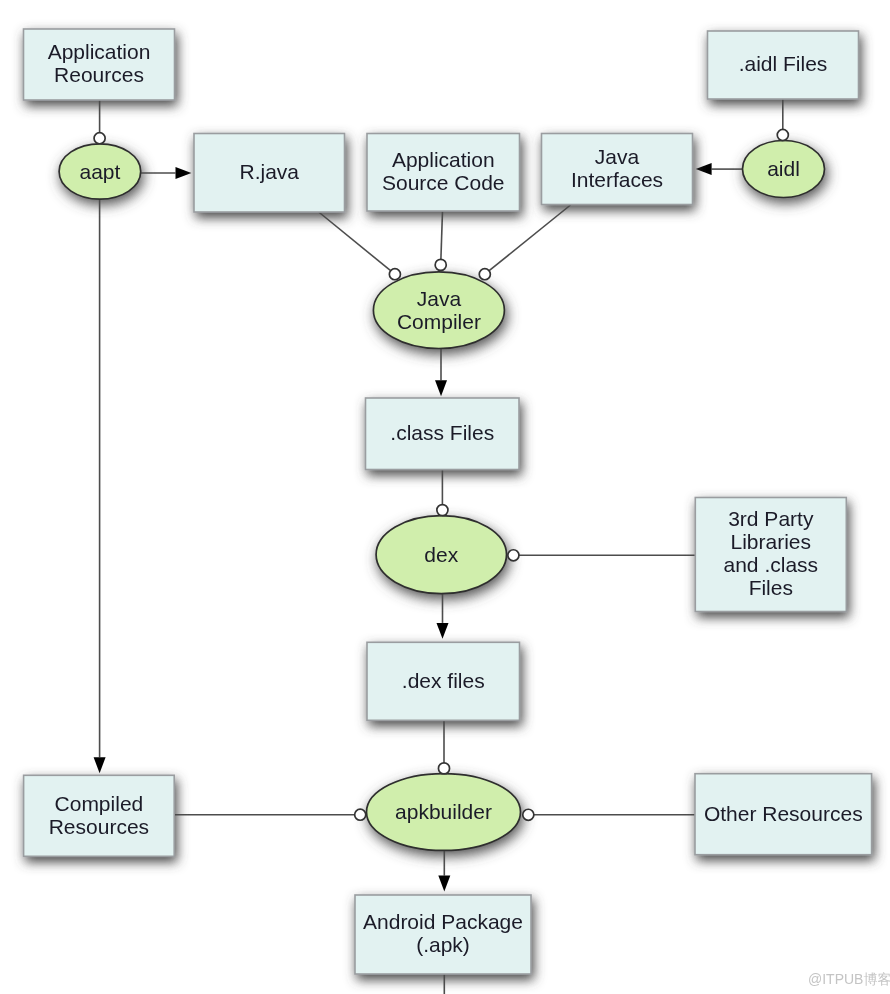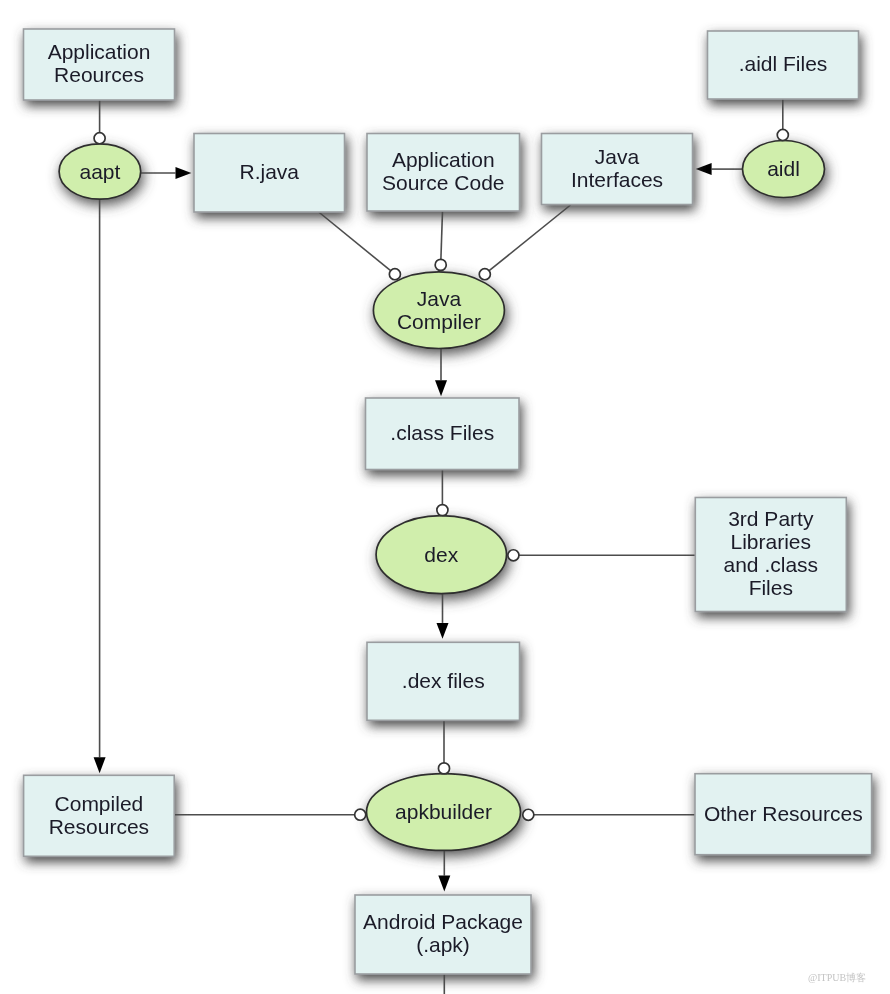--- a/index.html
+++ b/index.html
@@ -8,22 +8,22 @@
        font-family:"Liberation Sans",sans-serif;}
   #stage{position:relative;width:890px;height:994px;background:#ffffff;margin-left:8px;}
   svg#diagram{position:absolute;left:0;top:0;width:890px;height:994px;
               display:block;}
   text{font-family:"Liberation Sans",sans-serif;fill:#1b1b28;}
   .box-shape{fill:#e2f2f1;stroke:#9a9da0;stroke-width:1.6;filter:url(#boxShadow);}
   .ellipse-shape{fill:#d0eeac;stroke:#2e2e2e;stroke-width:1.7;filter:url(#ellipseShadow);}
   .edge-line{fill:none;stroke:#4d4d4d;stroke-width:1.6;stroke-linecap:butt;}
   .arrowhead{fill:#000000;}
   .socket{fill:#ffffff;stroke:#333333;stroke-width:1.7;}
-  .watermark{position:absolute;left:800px;top:971px;color:#c4c4c4;font-size:10px;
-             font-family:Liberation Serif, serif;white-space:nowrap;}
+  .watermark{position:absolute;left:800px;top:971px;color:#c4c4c4;font-size:14px;
+             font-family:Liberation Sans, sans-serif;white-space:nowrap;}
 </style>
 </head>
 <body>
 
 <div id="stage">
 <svg id="diagram" viewBox="0 0 890 994">
   <defs>
     <filter id="boxShadow" x="-45%" y="-45%" width="200%" height="200%">
       <feDropShadow dx="2.2" dy="5" stdDeviation="6.0" flood-color="#4a4a4a" flood-opacity="1"></feDropShadow>
     </filter>

